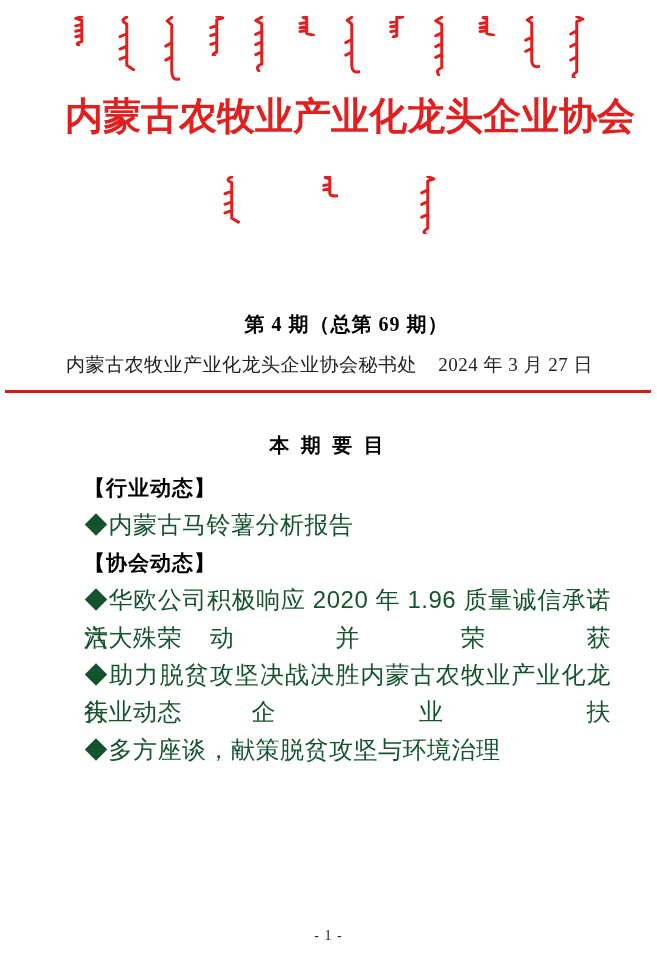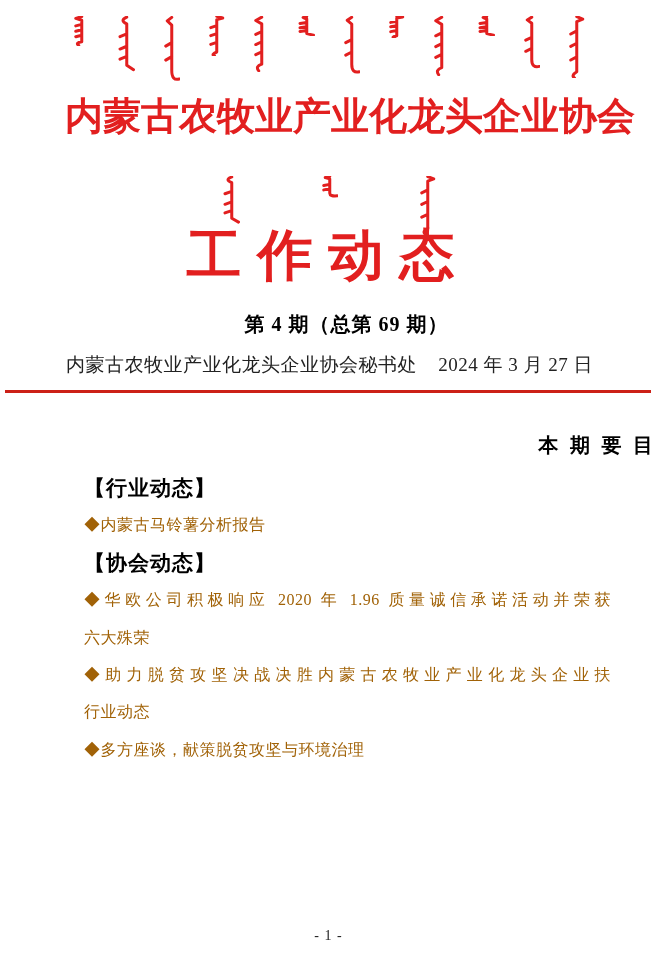--- a/index.html
+++ b/index.html
@@ -62,43 +62,43 @@
     letter-spacing:0.5px;
     white-space:nowrap;
   }
   .red-rule{
     position:absolute;top:390px;left:5px;right:6px;height:3px;
     background:var(--rule-red);
   }
   
   .toc-heading{
     position:absolute;top:431px;left:0;right:1px;
-    text-align:right;
+    text-align:center;
     font-family:"Liberation Sans", sans-serif;
     font-size:20px;line-height:28px;font-weight:bold;
     letter-spacing:3px;
     color:#000;
     white-space:nowrap;
   }
   .toc-list{
     position:absolute;top:469px;left:84px;width:527px;
   }
   .toc-line{
     height:37.4px;line-height:37.4px;
     overflow:visible;
     white-space:nowrap;
   }
   .toc-section{
     font-family:"Liberation Sans", sans-serif;
     font-size:21px;font-weight:bold;color:#000;
     letter-spacing:1px;
   }
   .toc-item{
-    font-family:Liberation Serif, serif;
-    font-size:16px;color:#a16207;
+    font-family:Liberation Sans, sans-serif;
+    font-size:24px;color:#14532d;
     letter-spacing:0.5px;
   }
   .toc-item.stretch{
     white-space:normal;
     text-align:justify;
     line-height:37.4px;
   }
   .toc-item.stretch::after{
     content:"";display:inline-block;width:100%;height:0;
   }
@@ -192,21 +192,20 @@
           <path d="M13 2 L7 7 L13 13 L13 78 Q13 93 23 90 M13 38 L5 43 M13 58 L5 63" fill="none" stroke="#e21f1f" stroke-width="3" stroke-linecap="round" stroke-linejoin="round" vector-effect="non-scaling-stroke"></path>
         </svg>
       </span>
       <span class="mword">
         <svg width="18" height="58" viewBox="0 0 24 100" preserveAspectRatio="none">
           <path d="M13 1 L21 5 L13 9 L13 90 Q5 96 10 100 M13 24 L5 29 M13 44 L5 49 M13 66 L5 71" fill="none" stroke="#e21f1f" stroke-width="3" stroke-linecap="round" stroke-linejoin="round" vector-effect="non-scaling-stroke"></path>
         </svg>
       </span>
     </div>
 
-  <div class="bulletin-title">工作动态</div>
 
   <div class="issue-line">第 4 期（总第 69 期）</div>
 
   <div class="pub-row">
     <span>内蒙古农牧业产业化龙头企业协会秘书处</span>
     <span>2024 年 3 月 27 日</span>
   </div>
 
   <div class="red-rule"></div>
 

